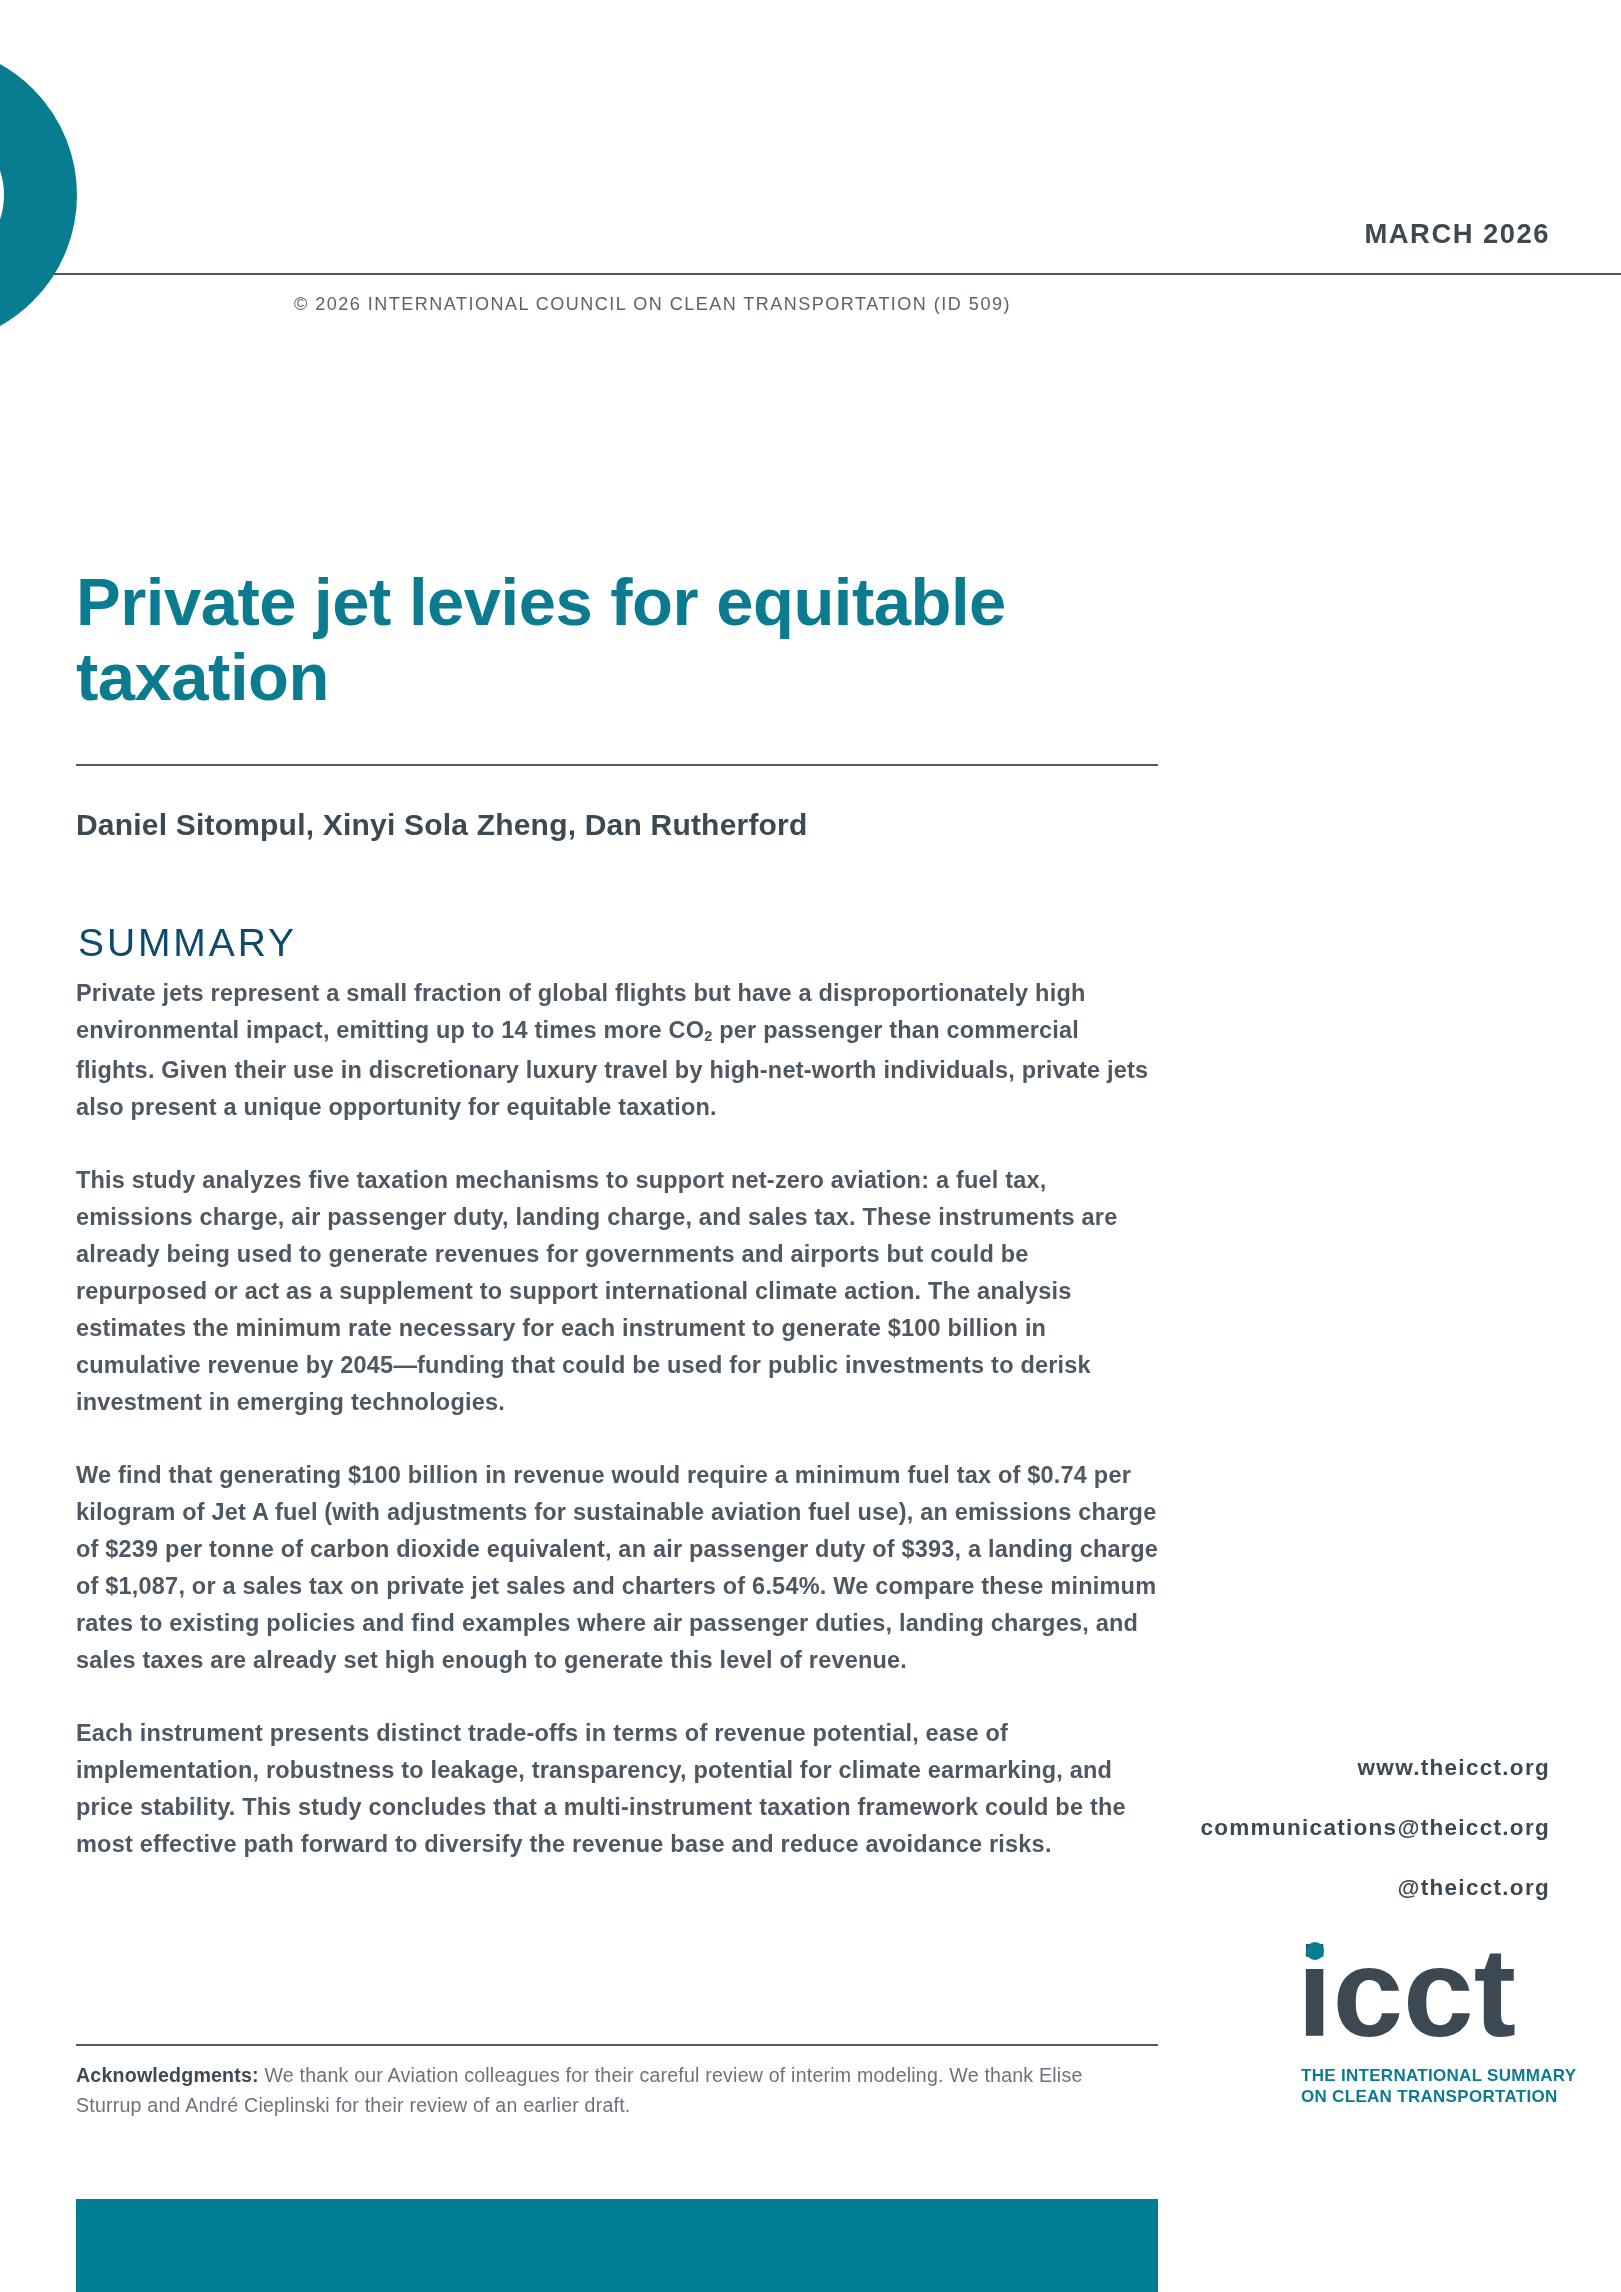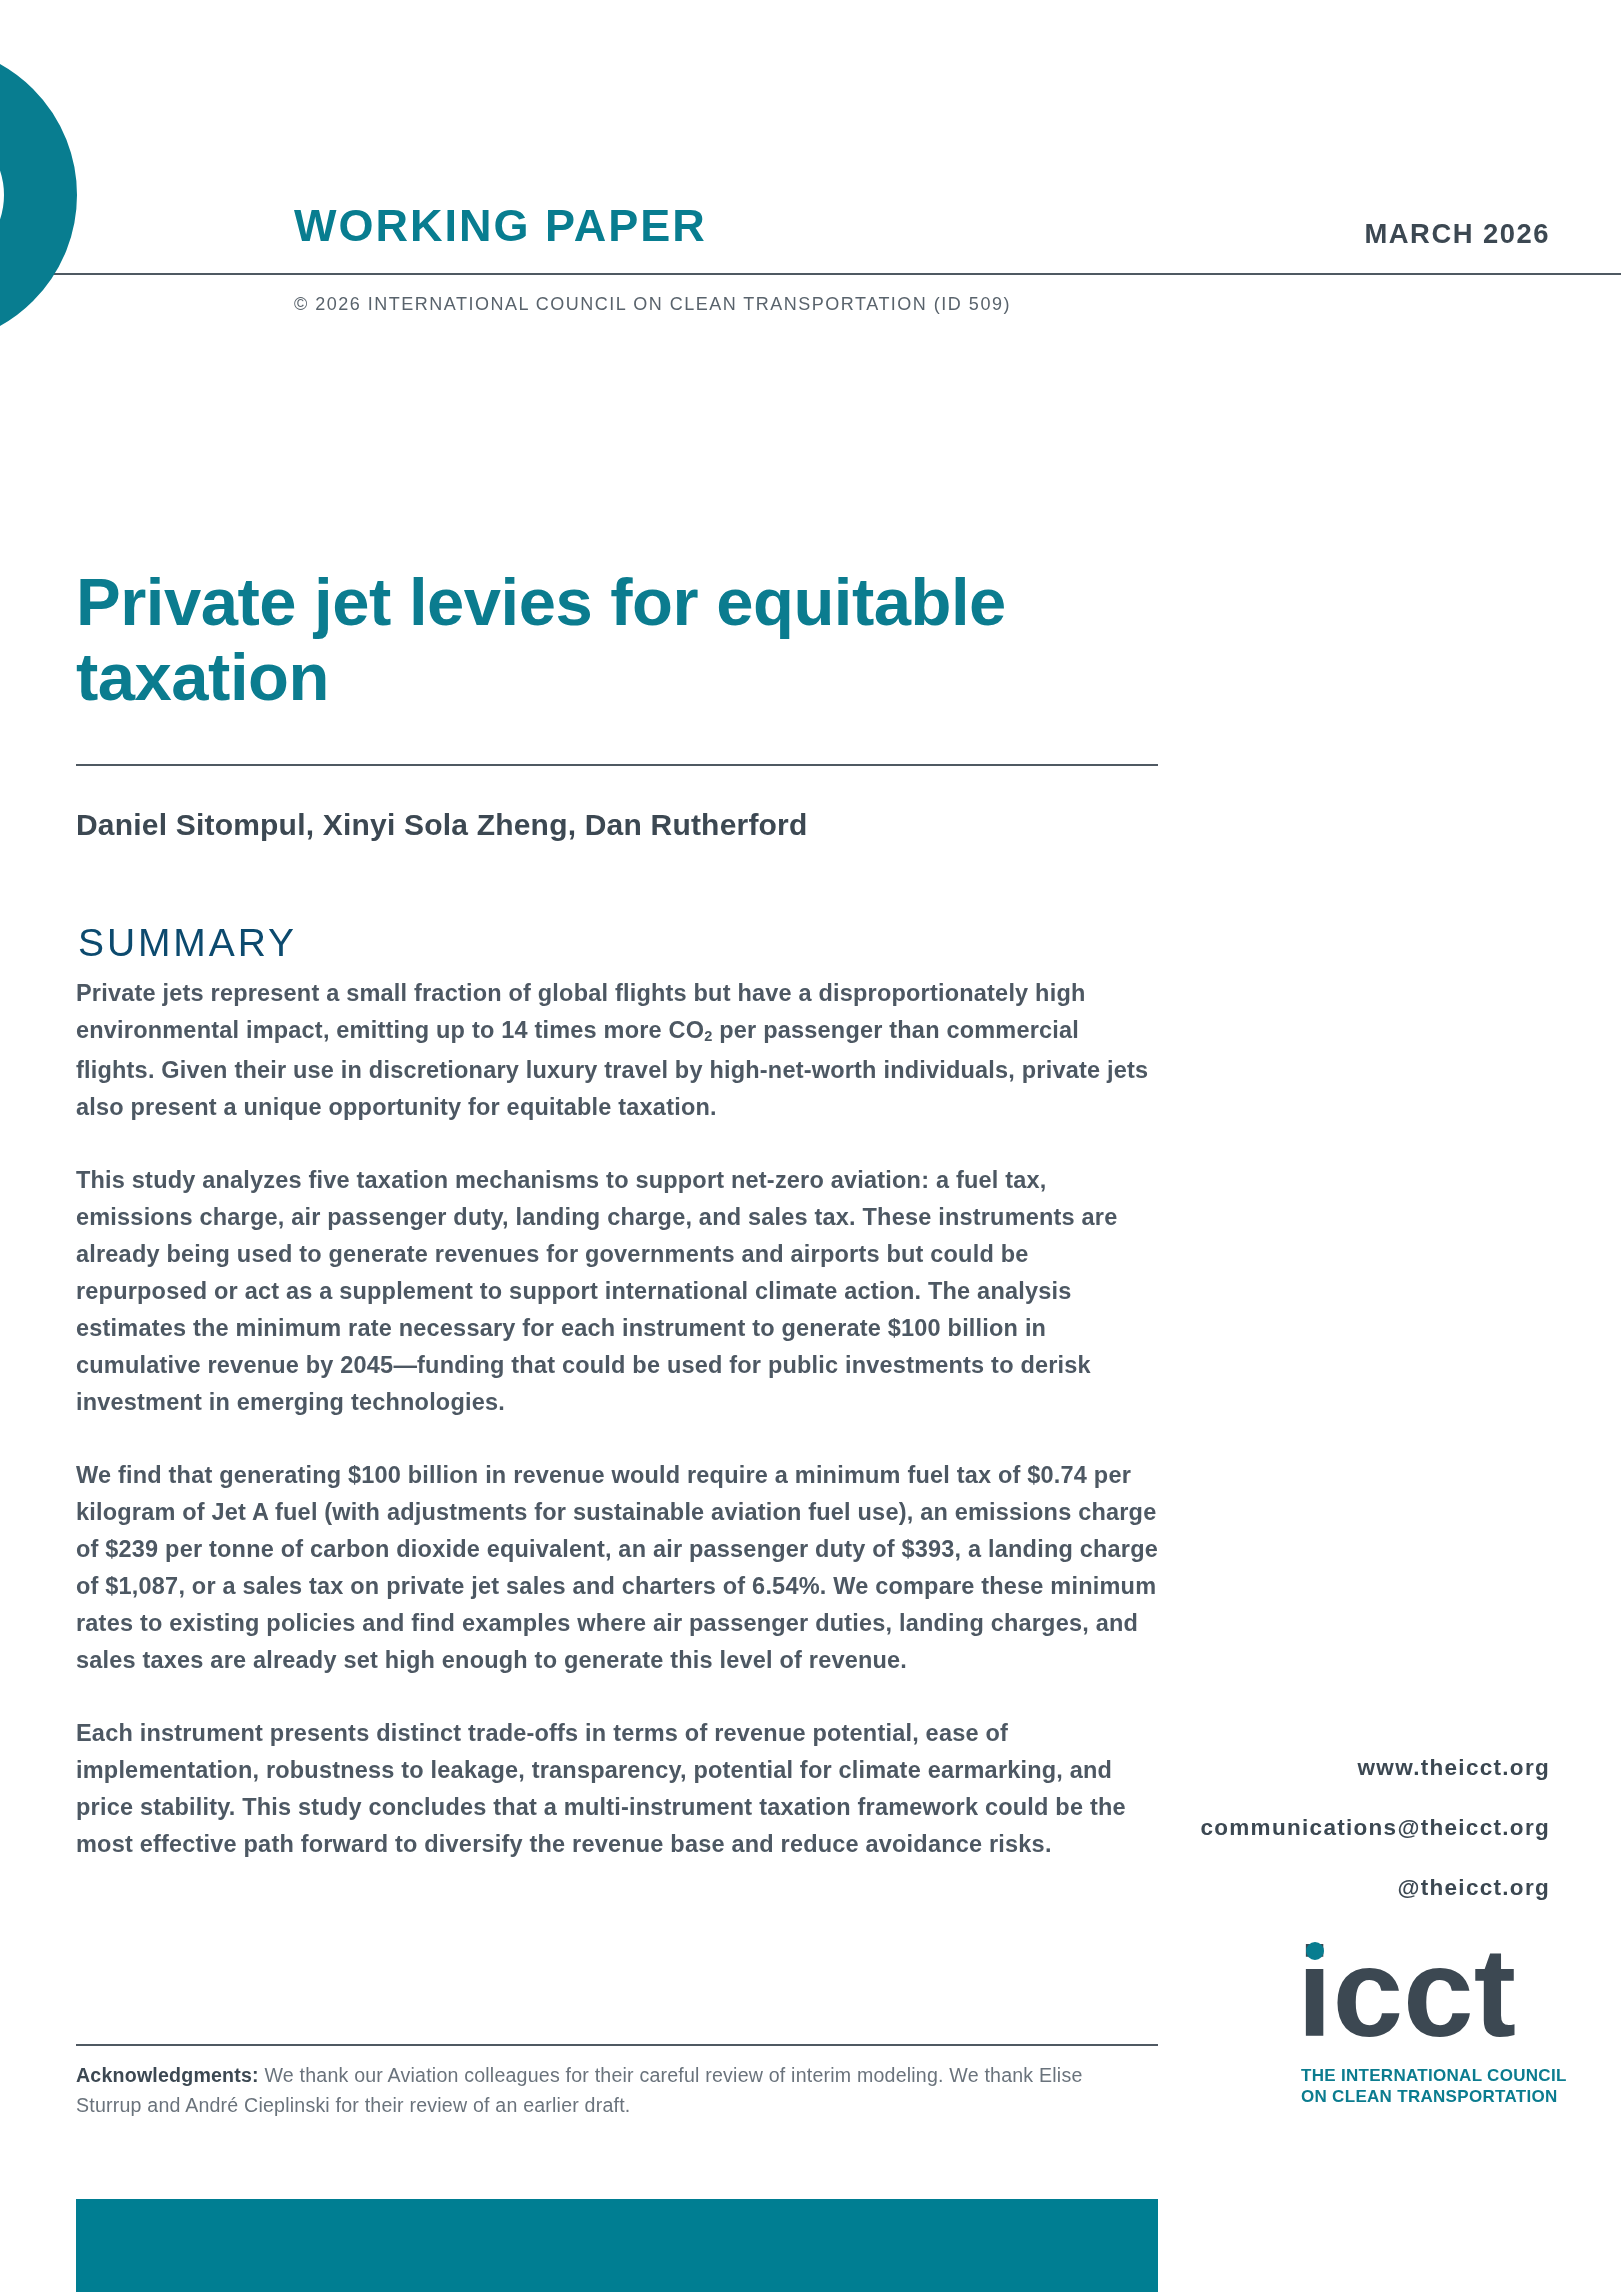--- a/index.html
+++ b/index.html
@@ -188,21 +188,20 @@
     background: #007e92;
   }
 </style>
 </head>
 <body>
 
 <div class="page">
 
   <div class="header-rule"></div>
   <div class="arc"></div>
-  <div class="doc-type">WORKING PAPER</div>
   <div class="date">MARCH 2026</div>
   <div class="copyright">© 2026 INTERNATIONAL COUNCIL ON CLEAN TRANSPORTATION (ID 509)</div>
 
   <h1 class="page-title" style="margin:0;">Private jet levies for equitable taxation</h1>
   <div class="title-rule"></div>
   <div class="authors">Daniel Sitompul, Xinyi Sola Zheng, Dan Rutherford</div>
 
   <div class="summary-heading">SUMMARY</div>
   <div class="summary-body">
     <p><span>Private jets represent a small fraction of global flights but have a disproportionately high environmental impact, emitting up to 14 times more CO</span><sub>2</sub><span> per passenger than commercial flights. Given their use in discretionary luxury travel by high-net-worth individuals, private jets also present a unique opportunity for equitable taxation.</span></p>
@@ -216,21 +215,21 @@
     <div>communications@theicct.org</div>
     <div>@theicct.org</div>
   </div>
 
   <div class="logo">
     <div class="wordmark-wrap">
       <div class="ring"></div>
       <div class="wordmark">icct</div>
     </div>
     <div class="tagline">
-      <div>THE INTERNATIONAL COUNCIL</div>
+      <div>THE INTERNATIONAL SUMMARY</div>
       <div>ON CLEAN TRANSPORTATION</div>
     </div>
   </div>
 
   <div class="ack-rule"></div>
   <div class="ack"><span class="ack-label">Acknowledgments:</span><span> We thank our Aviation colleagues for their careful review of interim modeling. We thank Elise Sturrup and André Cieplinski for their review of an earlier draft.</span></div>
 
   <div class="footer-bar"></div>
 
 </div>

